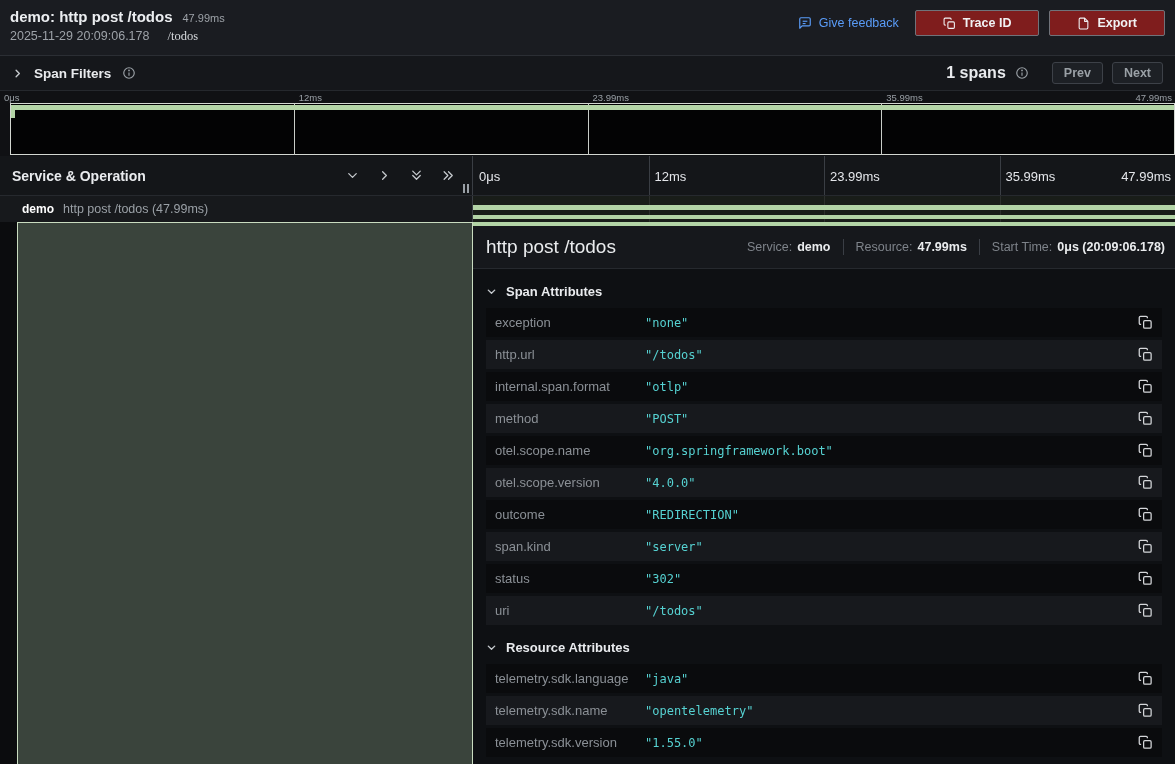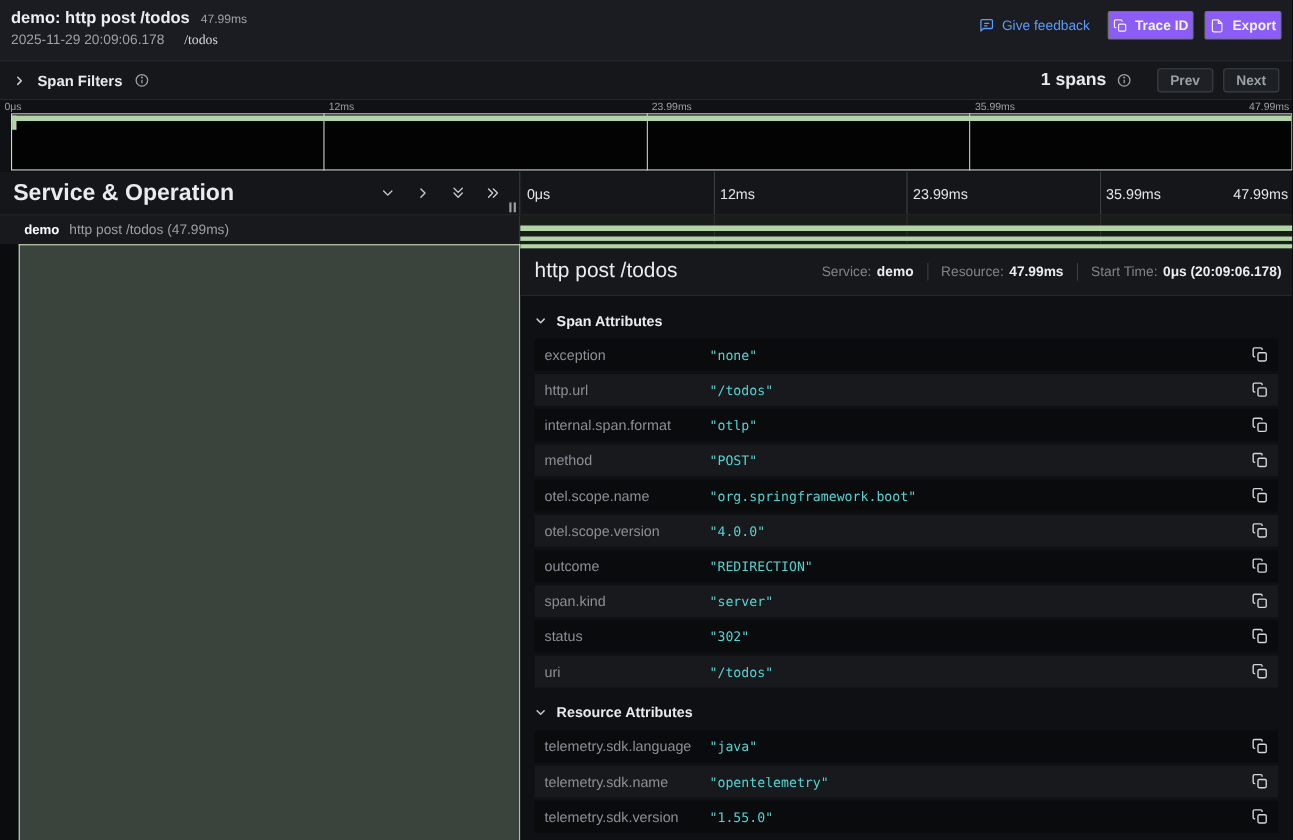--- a/index.html
+++ b/index.html
@@ -13,22 +13,22 @@
           display:flex;justify-content:space-between;padding:8px 10px 0 10px;}
   .title-row{display:flex;align-items:baseline;gap:10px;}
   .trace-title{font-size:15px;font-weight:700;color:#ebedf0;}
   .trace-duration{font-size:11px;color:#9da2a8;}
   .sub-row{margin-top:4px;display:flex;align-items:baseline;gap:18px;font-size:12.5px;}
   .trace-timestamp{color:#9da2a8;}
   .trace-path{color:#d6d9dd;font-family:Liberation Serif, serif;}
   .topbar-right{display:flex;align-items:flex-start;gap:10px;padding-top:2px;}
   .link-feedback{color:#5a9cf8;font-size:12.5px;display:inline-flex;align-items:center;gap:7px;
                  margin-top:6px;margin-right:6px;cursor:pointer;text-decoration:none;}
-  .btn{display:inline-flex;align-items:center;gap:7px;background:#8b5cf6;border:1px solid #70737a;
-       border-radius:2px;color:#f1f2f4;font-weight:700;font-size:12.5px;padding:5px 4px;
+  .btn{display:inline-flex;align-items:center;gap:7px;background:#7f1d1d;border:1px solid #70737a;
+       border-radius:2px;color:#f1f2f4;font-weight:700;font-size:12.5px;padding:5px 27px;
        cursor:pointer;font-family:inherit;}
 
   
   .filters-bar{position:absolute;left:0;top:56px;right:0;height:35px;background:#15171b;
                border-bottom:1px solid #25282d;box-sizing:border-box;display:flex;
                align-items:center;justify-content:space-between;padding:0 12px;}
   .filters-left{display:flex;align-items:center;gap:11px;}
   .filters-label{font-size:13.5px;font-weight:700;color:#e8eaed;}
   .filters-right{display:flex;align-items:center;gap:9px;}
   .span-count{font-size:16px;font-weight:700;color:#e8eaed;}
@@ -42,21 +42,21 @@
                border:1px solid #d3d7d1;box-sizing:border-box;}
   .minimap-grid-line{position:absolute;top:12px;bottom:1px;width:1px;background:#c9cdc8;z-index:2;}
   .minimap-span-bar{position:absolute;left:0;right:0;top:1px;height:5px;background:#b3d4a6;z-index:3;}
   .minimap-handle{position:absolute;left:0;top:1px;width:4px;height:13px;background:#b3d4a6;z-index:4;}
 
   
   .wf-header{position:absolute;left:0;top:156px;right:0;height:40px;background:#141619;
              border-bottom:1px solid #26292e;box-sizing:border-box;display:flex;}
   .wf-col-head{width:473px;flex:none;position:relative;display:flex;align-items:center;
                padding-left:12px;box-sizing:border-box;border-right:1px solid #3a3e44;}
-  .wf-col-title{font-size:21px;font-weight:700;color:#e9ebee;margin-right:auto;}
+  .wf-col-title{font-size:14px;font-weight:700;color:#e9ebee;margin-right:auto;}
   .wf-icons{display:flex;align-items:center;gap:17px;margin-right:16px;}
   .wf-icons svg{cursor:pointer;}
   .resize-handle{position:absolute;right:3px;bottom:2px;display:flex;gap:2px;cursor:col-resize;}
   .resize-handle i{display:block;width:2px;height:9px;background:#9aa0a6;}
   .wf-time-head{flex:1;position:relative;}
   .time-grid-line{position:absolute;top:0;bottom:0;width:1px;background:#3a3e44;}
   .time-tick-label{position:absolute;top:50%;transform:translateY(-50%);font-size:13px;color:#e4e6ea;}
 
   
   .span-row{position:absolute;left:0;top:196px;right:0;height:26px;display:flex;}

